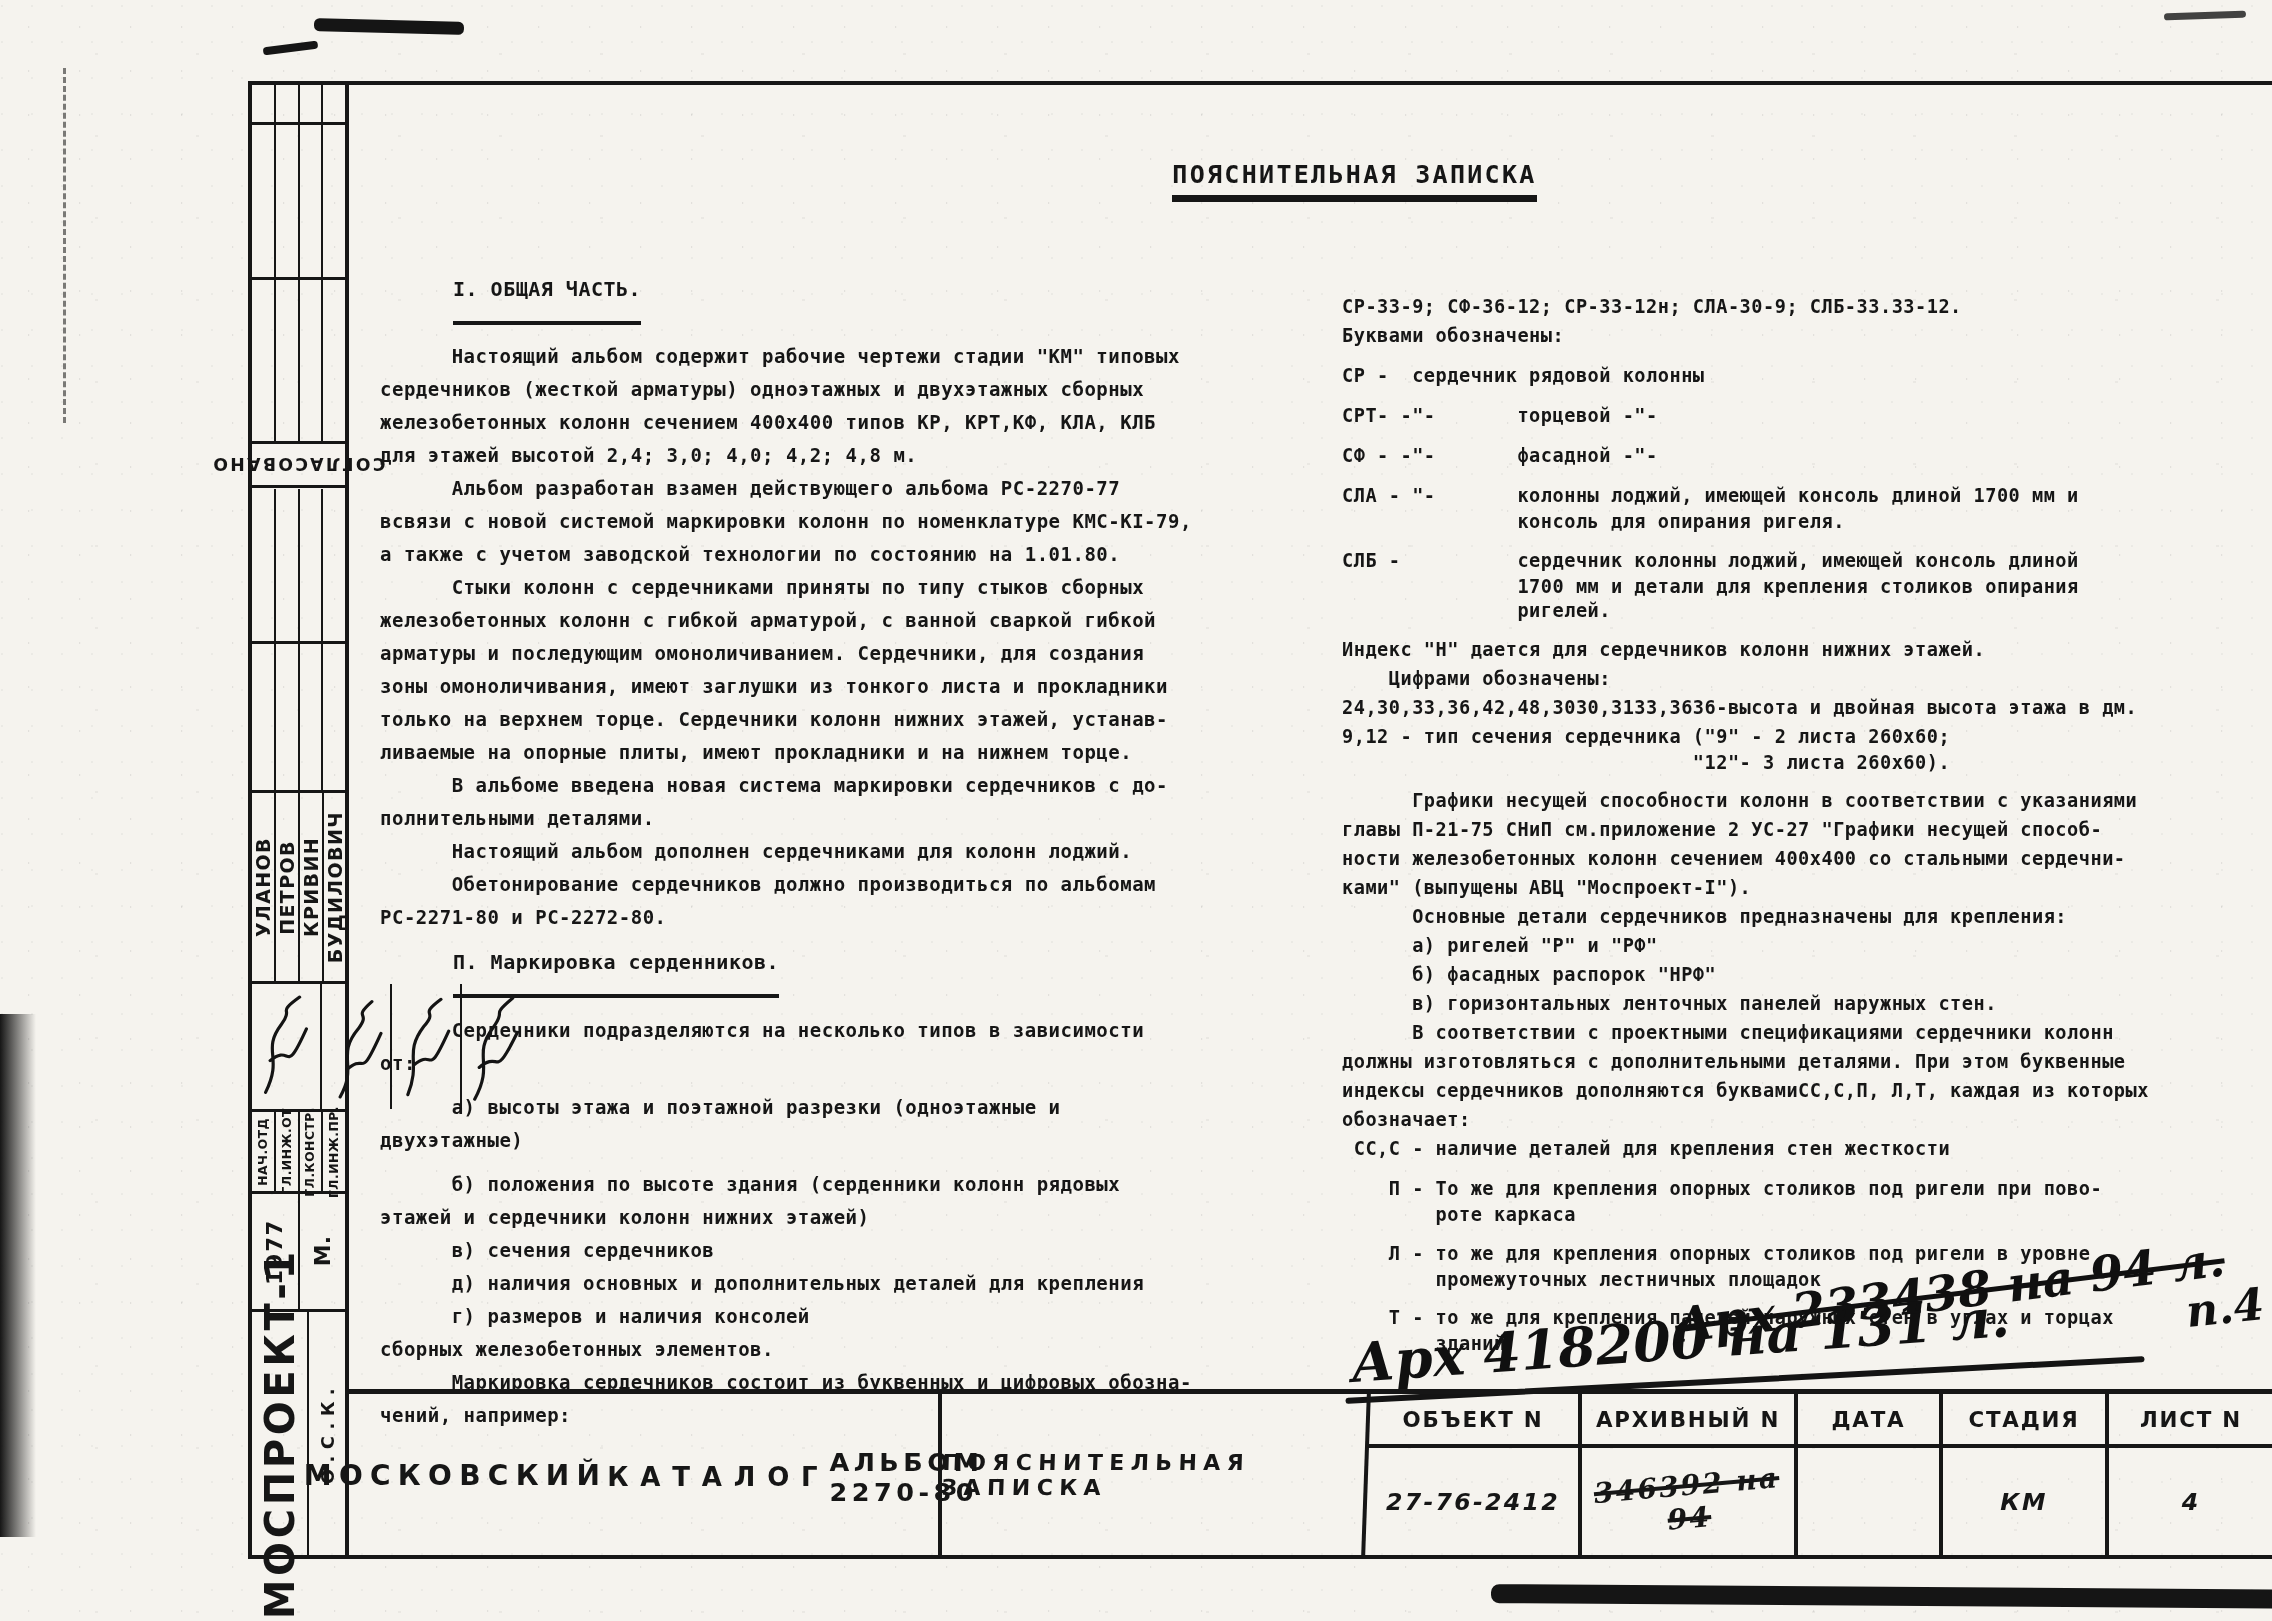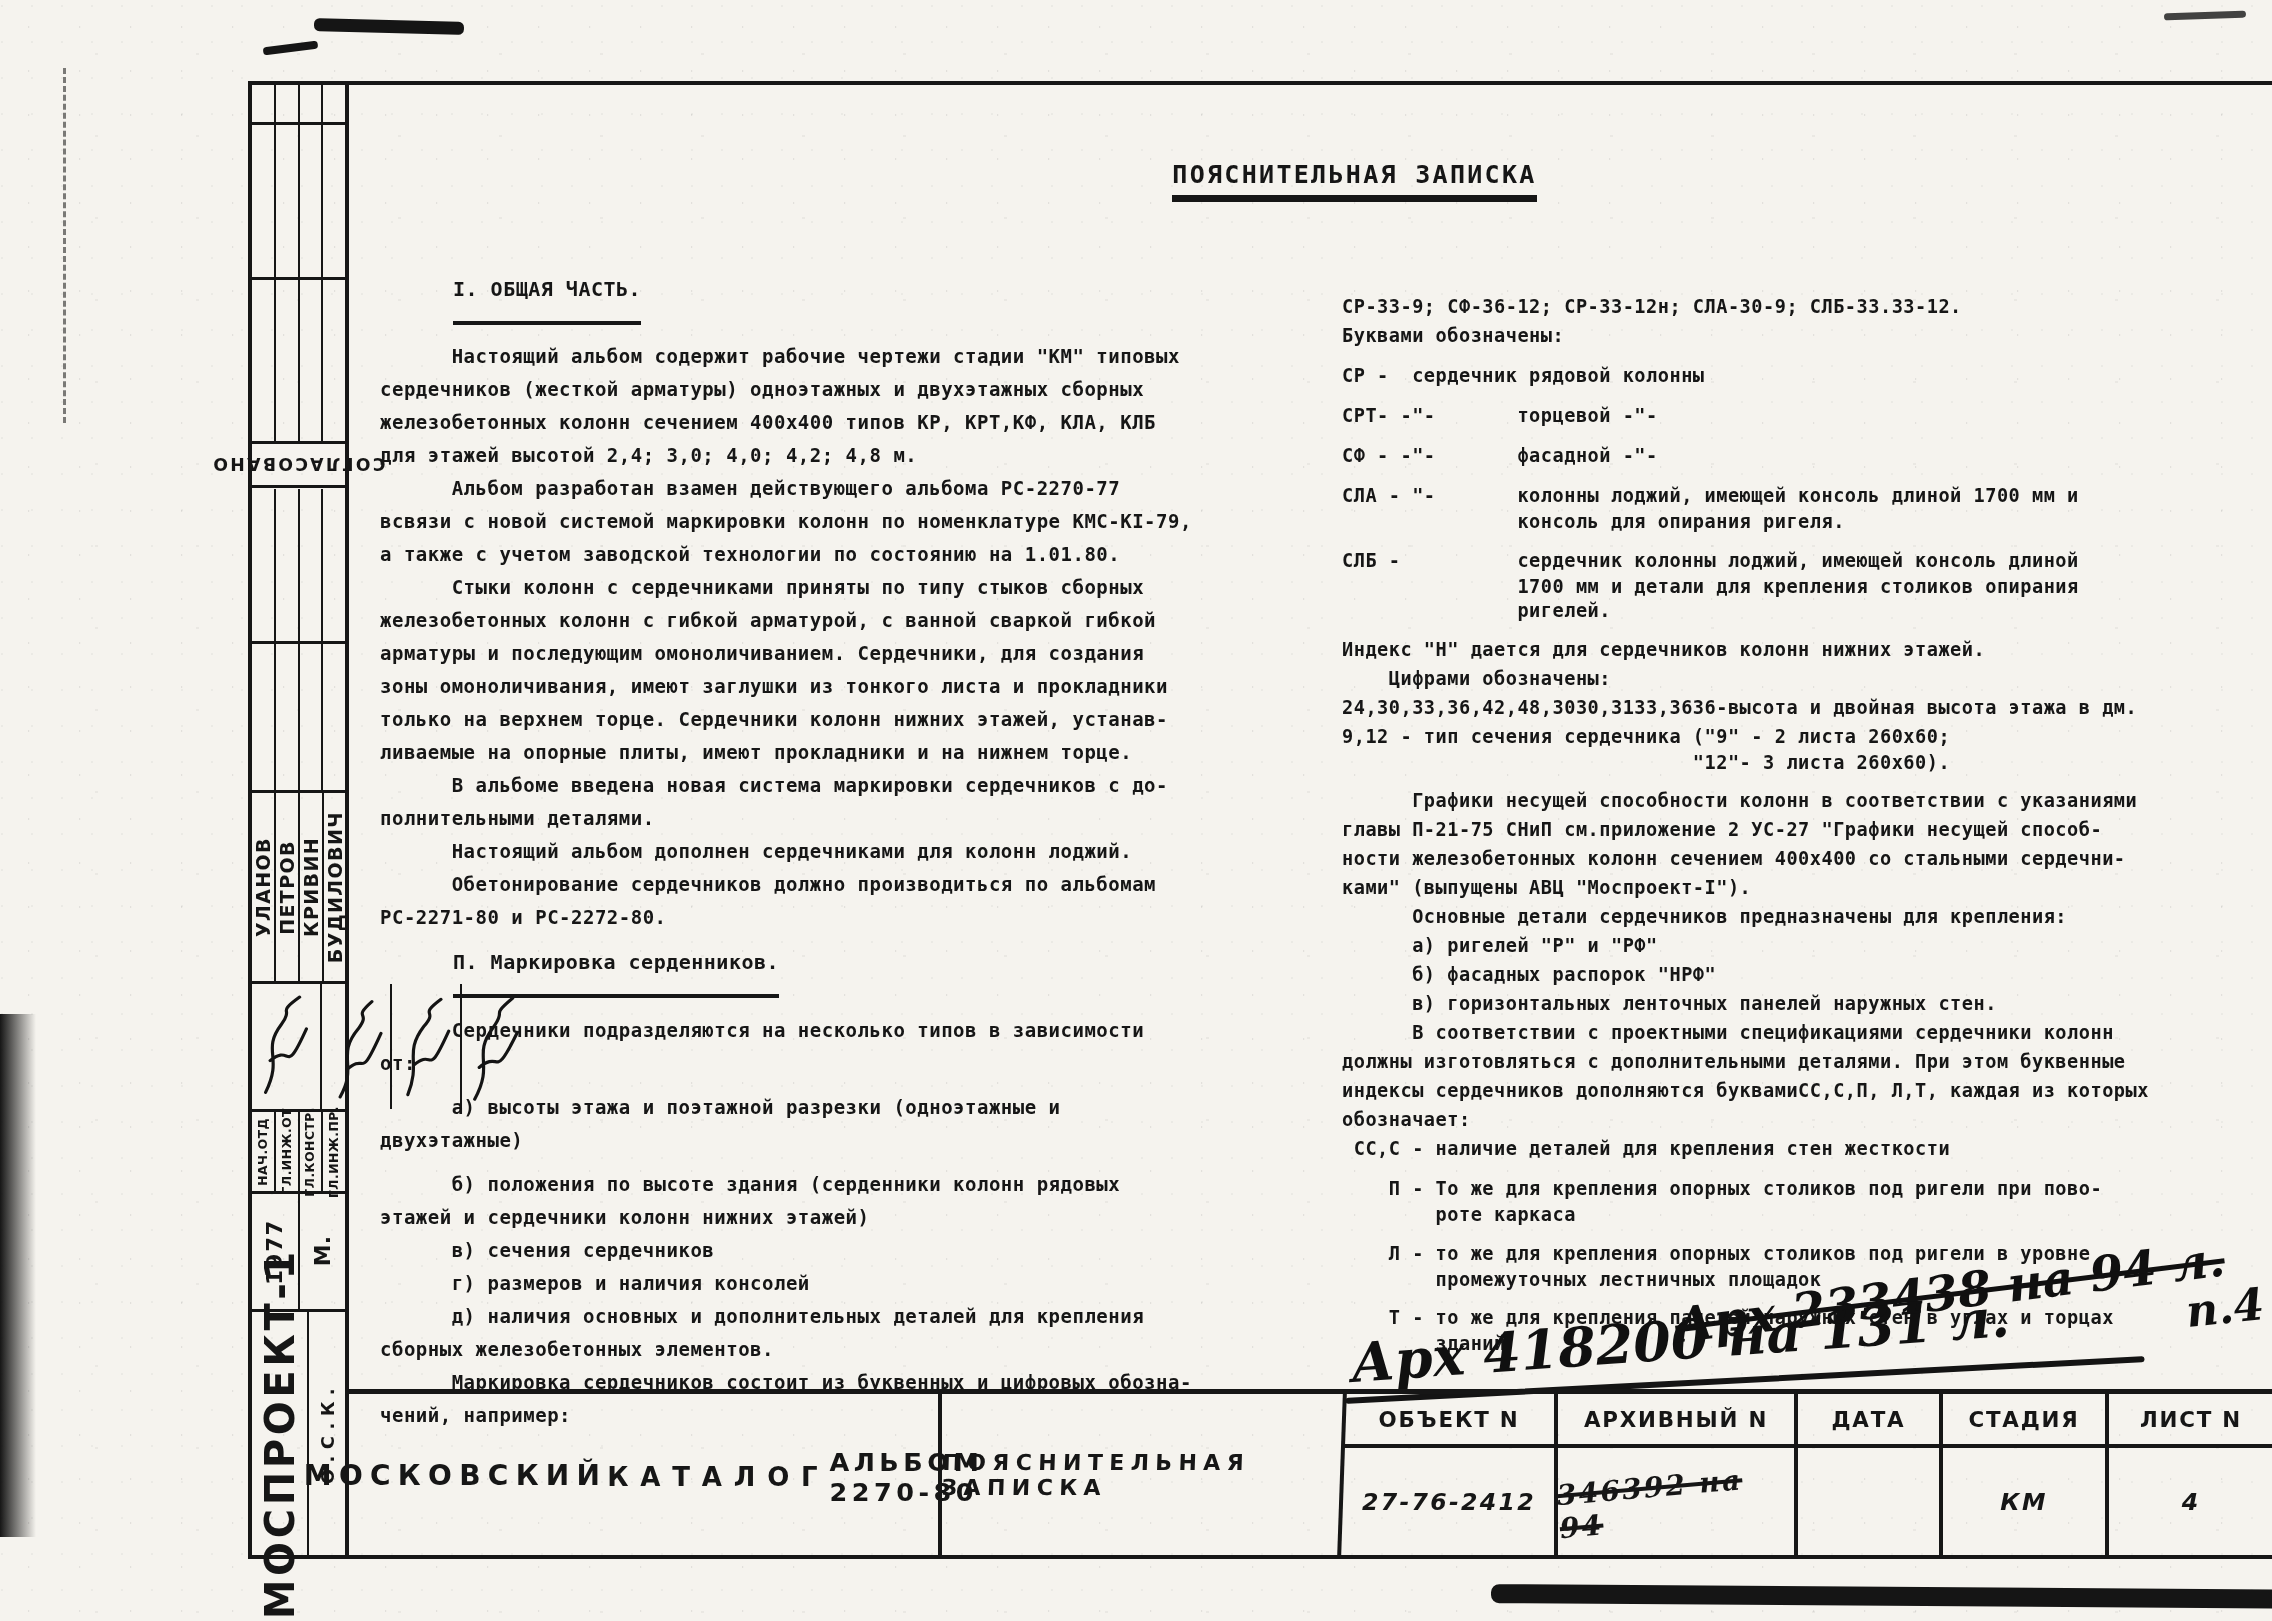--- a/index.html
+++ b/index.html
@@ -236,22 +236,22 @@
       <div class="tw-line">      Обетонирование сердечников должно производиться по альбомам</div>
       <div class="tw-line">РС-2271-80 и РС-2272-80.</div>
       <div class="tw-line h"><span>П. Маркировка серденников.</span></div>
       <div class="tw-line">      Сердечники подразделяются на несколько типов в зависимости</div>
       <div class="tw-line">от:</div>
       <div class="tw-line g">      а) высоты этажа и поэтажной разрезки (одноэтажные и</div>
       <div class="tw-line">двухэтажные)</div>
       <div class="tw-line g">      б) положения по высоте здания (серденники колонн рядовых</div>
       <div class="tw-line">этажей и сердечники колонн нижних этажей)</div>
       <div class="tw-line">      в) сечения сердечников</div>
+      <div class="tw-line">      д) наличия основных и дополнительных деталей для крепления</div>
       <div class="tw-line">      г) размеров и наличия консолей</div>
-      <div class="tw-line">      д) наличия основных и дополнительных деталей для крепления</div>
       <div class="tw-line">сборных железобетонных элементов.</div>
       <div class="tw-line">      Маркировка сердечников состоит из буквенных и цифровых обозна-</div>
       <div class="tw-line">чений, например:</div>
     </div>
   <div class="col col-right" id="right-col">
       <div class="tw-line">СР-33-9; СФ-36-12; СР-33-12н; СЛА-30-9; СЛБ-33.33-12.</div>
       <div class="tw-line">Буквами обозначены:</div>
       <div class="tw-line g">СР -  сердечник рядовой колонны</div>
       <div class="tw-line g">СРТ- -"-       торцевой -"-</div>
       <div class="tw-line g">СФ - -"-       фасадной -"-</div>
@@ -296,21 +296,21 @@
       <div class="l1">МОСКОВСКИЙ</div>
       <div class="l2">КАТАЛОГ</div>
       <div class="l3">АЛЬБОМ 2270-80</div>
     </div>
     <div class="tb-cell tb-doctitle">ПОЯСНИТЕЛЬНАЯ  ЗАПИСКА</div>
     <div class="tb-table" id="tb-table">
         <div class="tb-colm" style="width: 214px;">
           <div class="tb-h">ОБЪЕКТ N</div>
           <div class="tb-v">27-76-2412</div>
         </div>
-        <div class="tb-colm" style="width: 240px;">
+        <div class="tb-colm" style="width: 216px; text-align: center;">
           <div class="tb-h">АРХИВНЫЙ N</div>
           <div class="tb-v hand-val">346392 на 94</div>
         </div>
         <div class="tb-colm" style="width: 145px; gap: 45px;">
           <div class="tb-h">ДАТА</div>
           <div class="tb-v"></div>
         </div>
         <div class="tb-colm" style="width: 166px;">
           <div class="tb-h">СТАДИЯ</div>
           <div class="tb-v">КМ</div>

